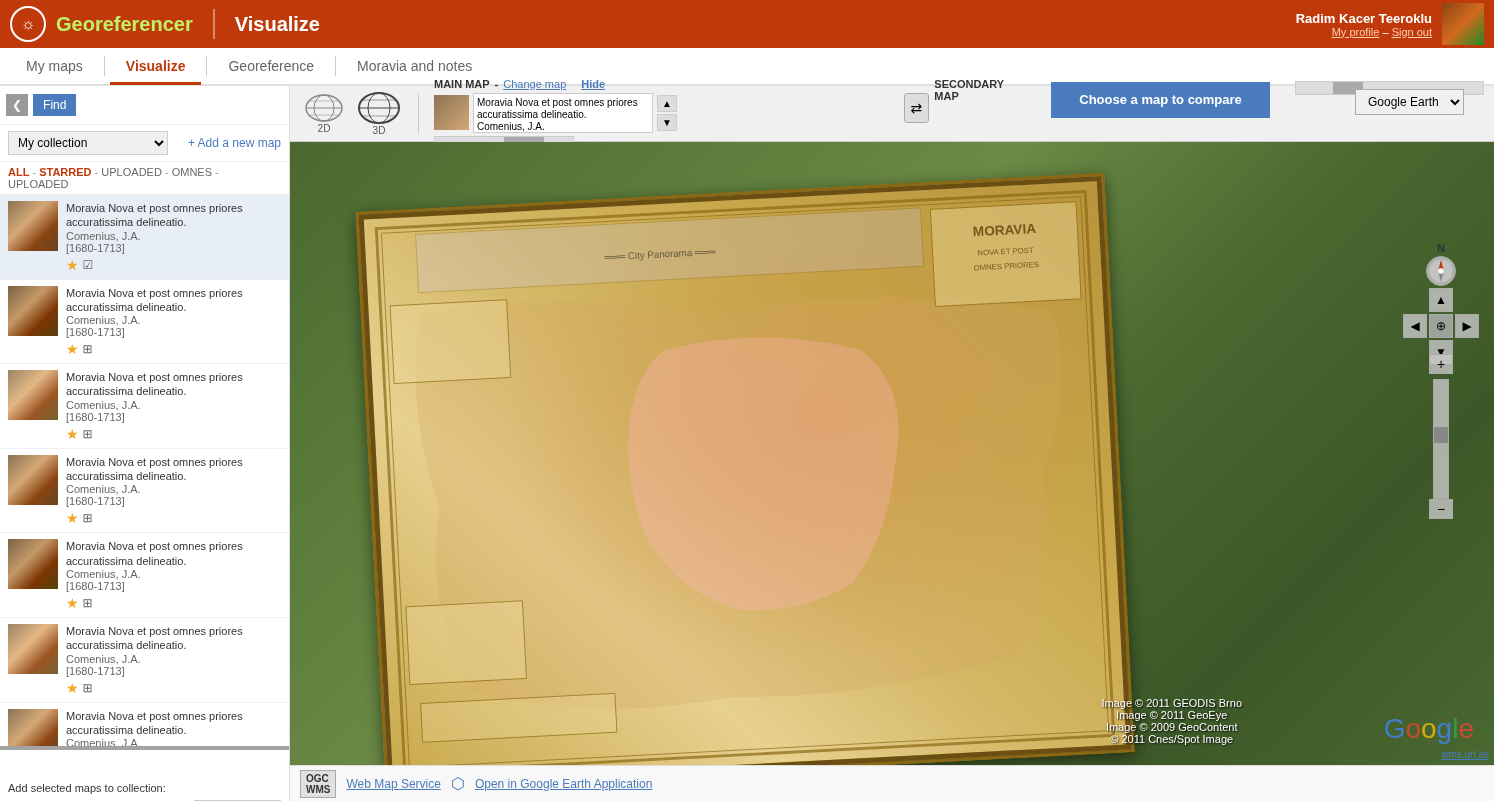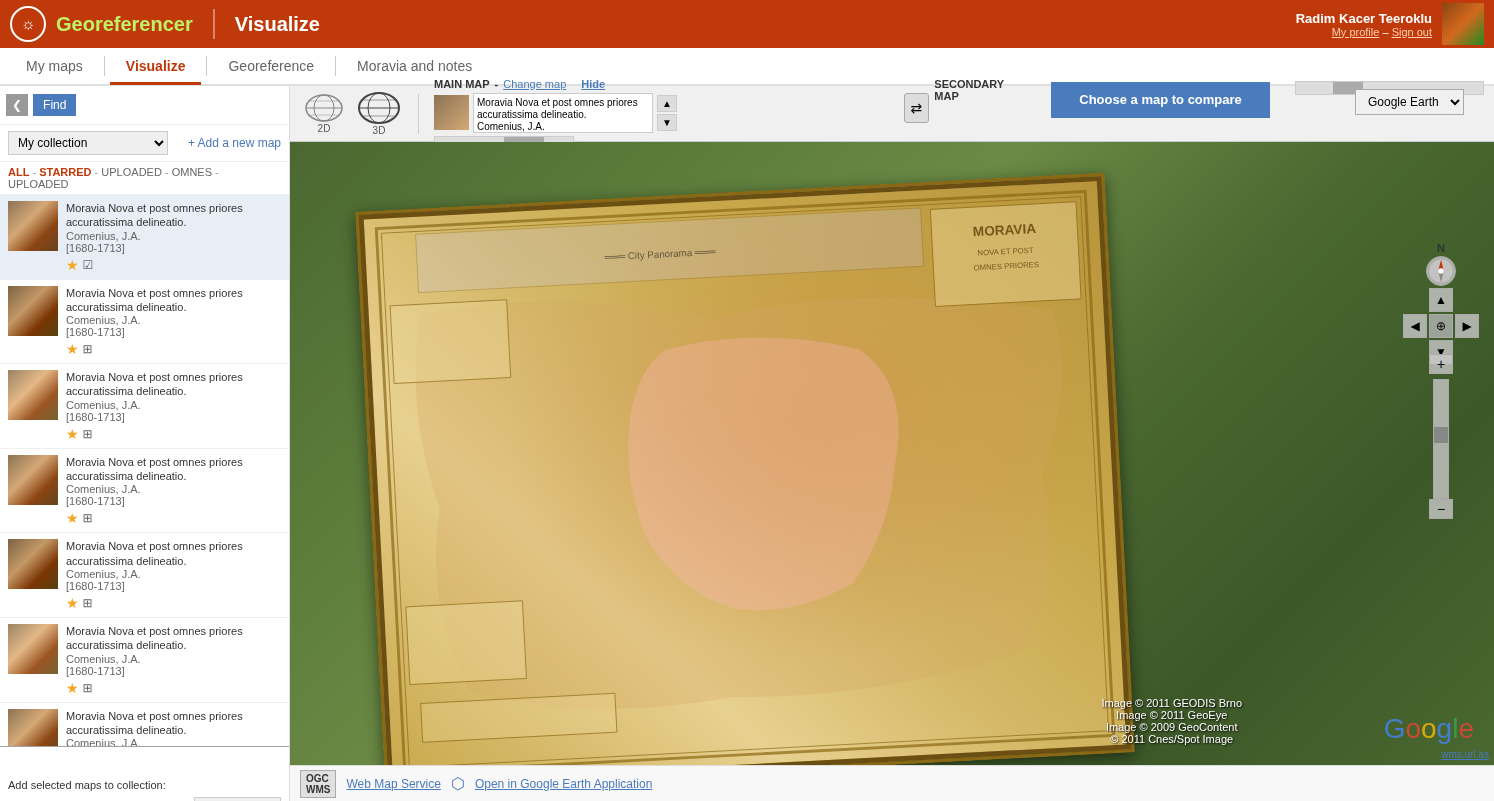--- a/index.html
+++ b/index.html
@@ -191,21 +191,21 @@
     }
     .map-info { flex: 1; }
     .map-title { font-size: 11px; color: #333; line-height: 1.3; }
     .map-meta { font-size: 11px; color: #666; }
     .map-icons { display: flex; align-items: center; gap: 4px; margin-top: 3px; }
     .star-icon { color: #f5a623; font-size: 14px; }
 
     
     #add-collection-row {
       padding: 6px 8px;
-      border-top: 1px solid #a3a3a3;
+      border-top: 4px solid #a3a3a3;
       display: flex;
       align-items: center;
       gap: 14px;
       font-size: 11px;
       color: #333;
     }
     #add-collection-select {
       border: 1px solid #ccc;
       padding: 2px 4px;
       font-size: 11px;

